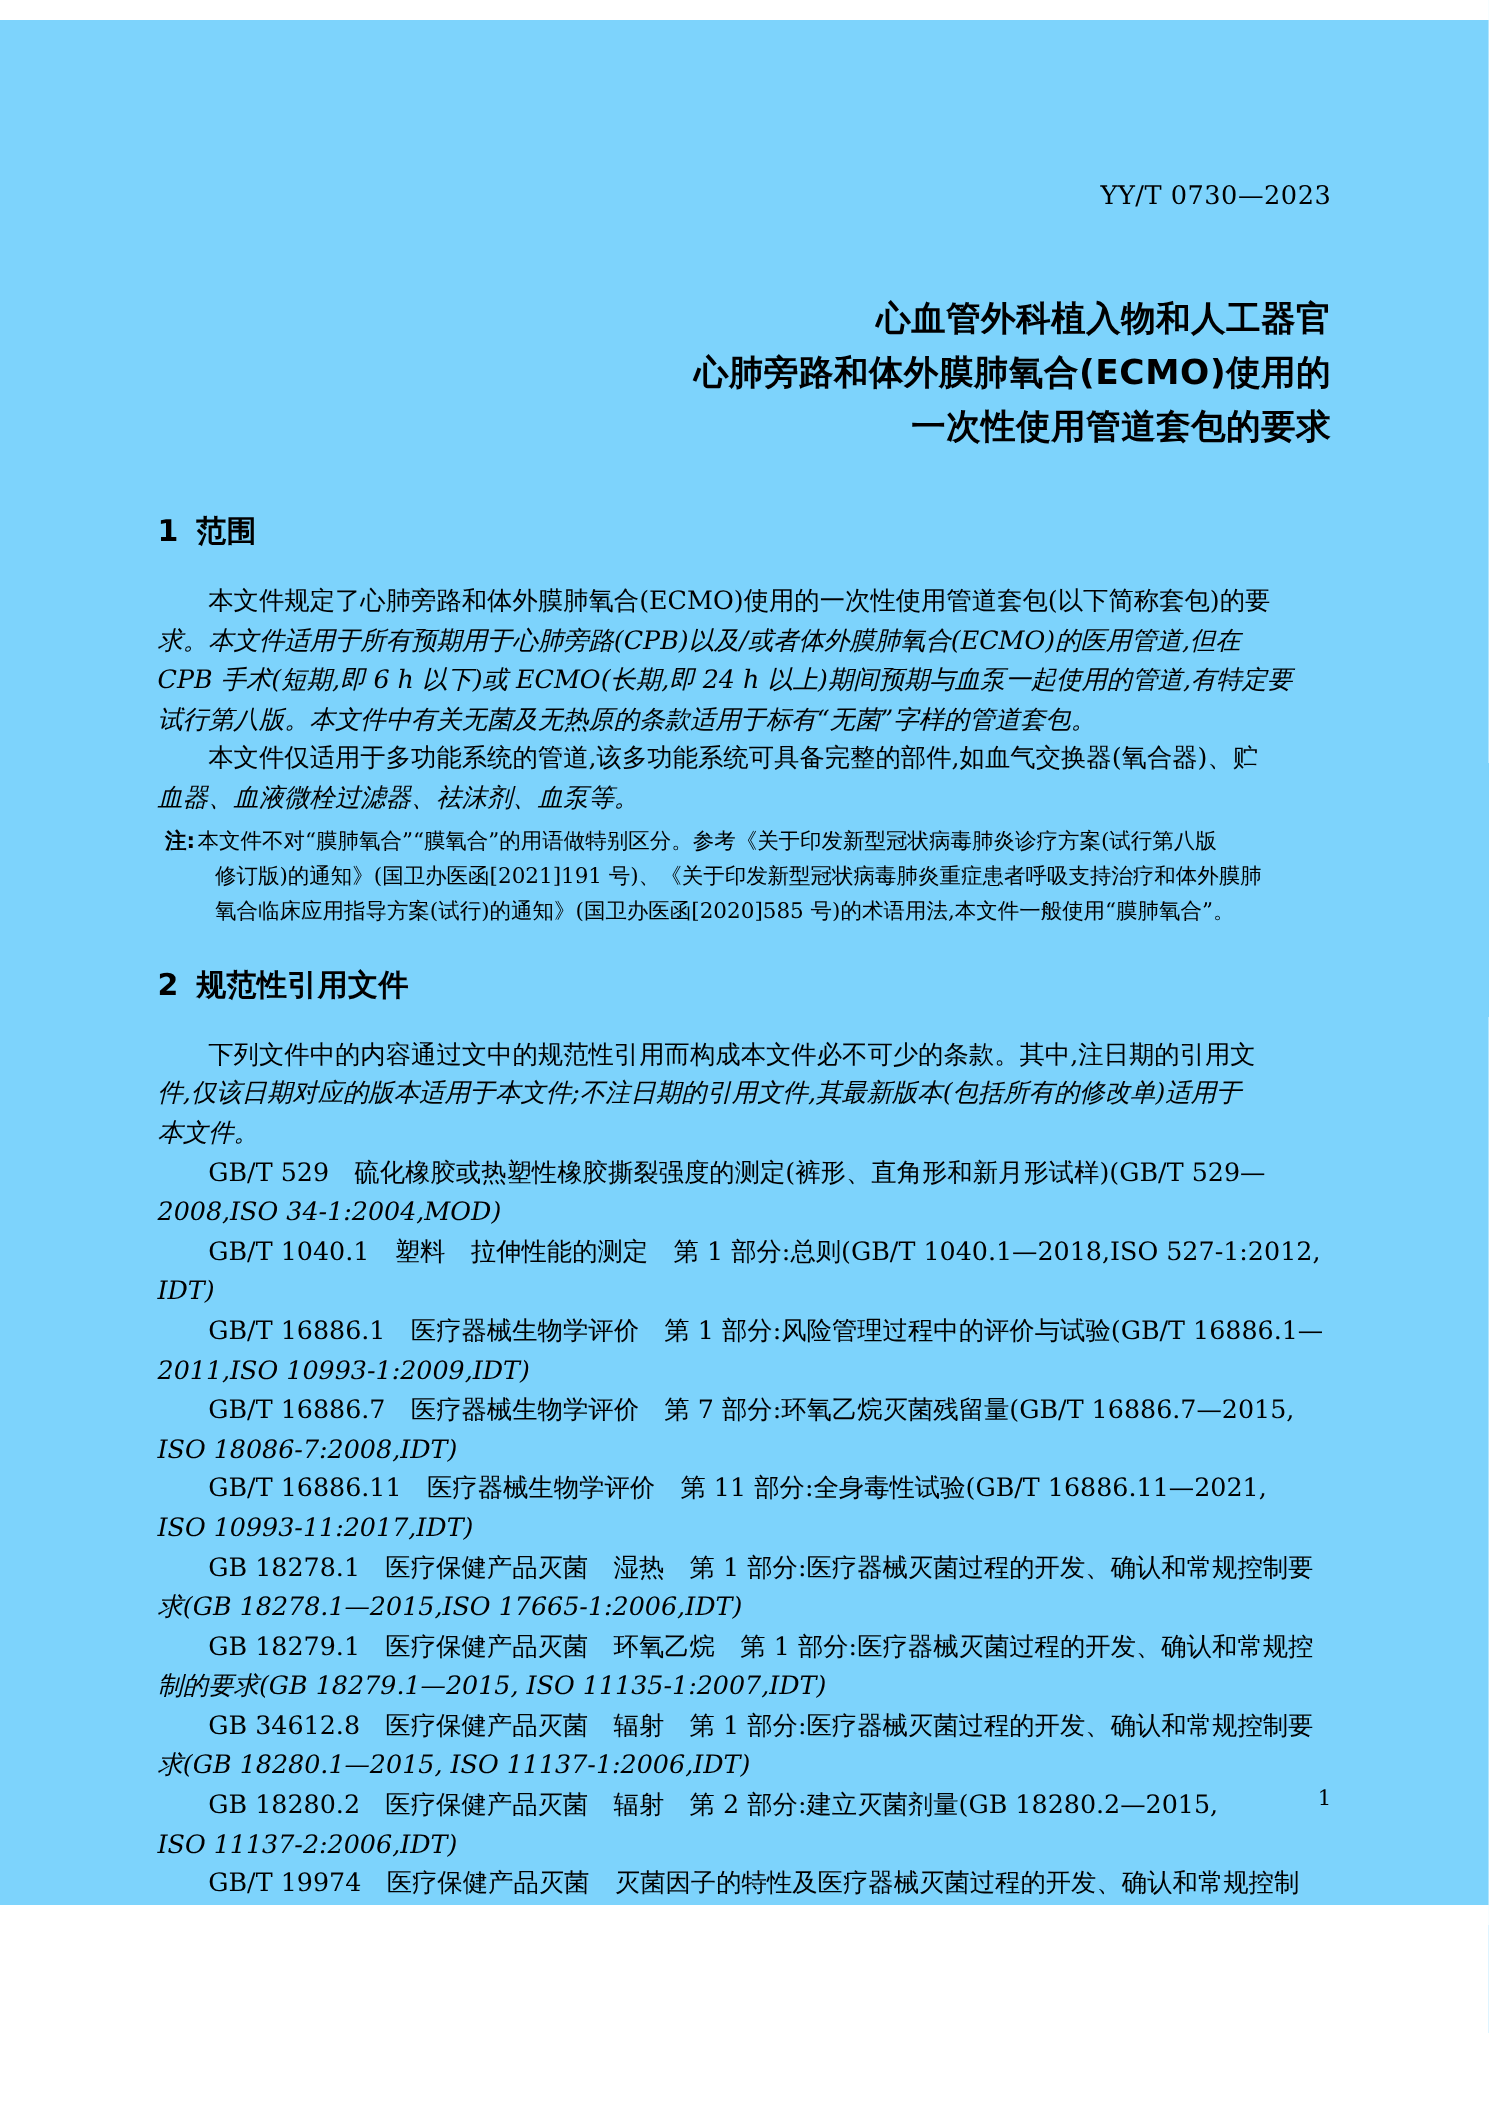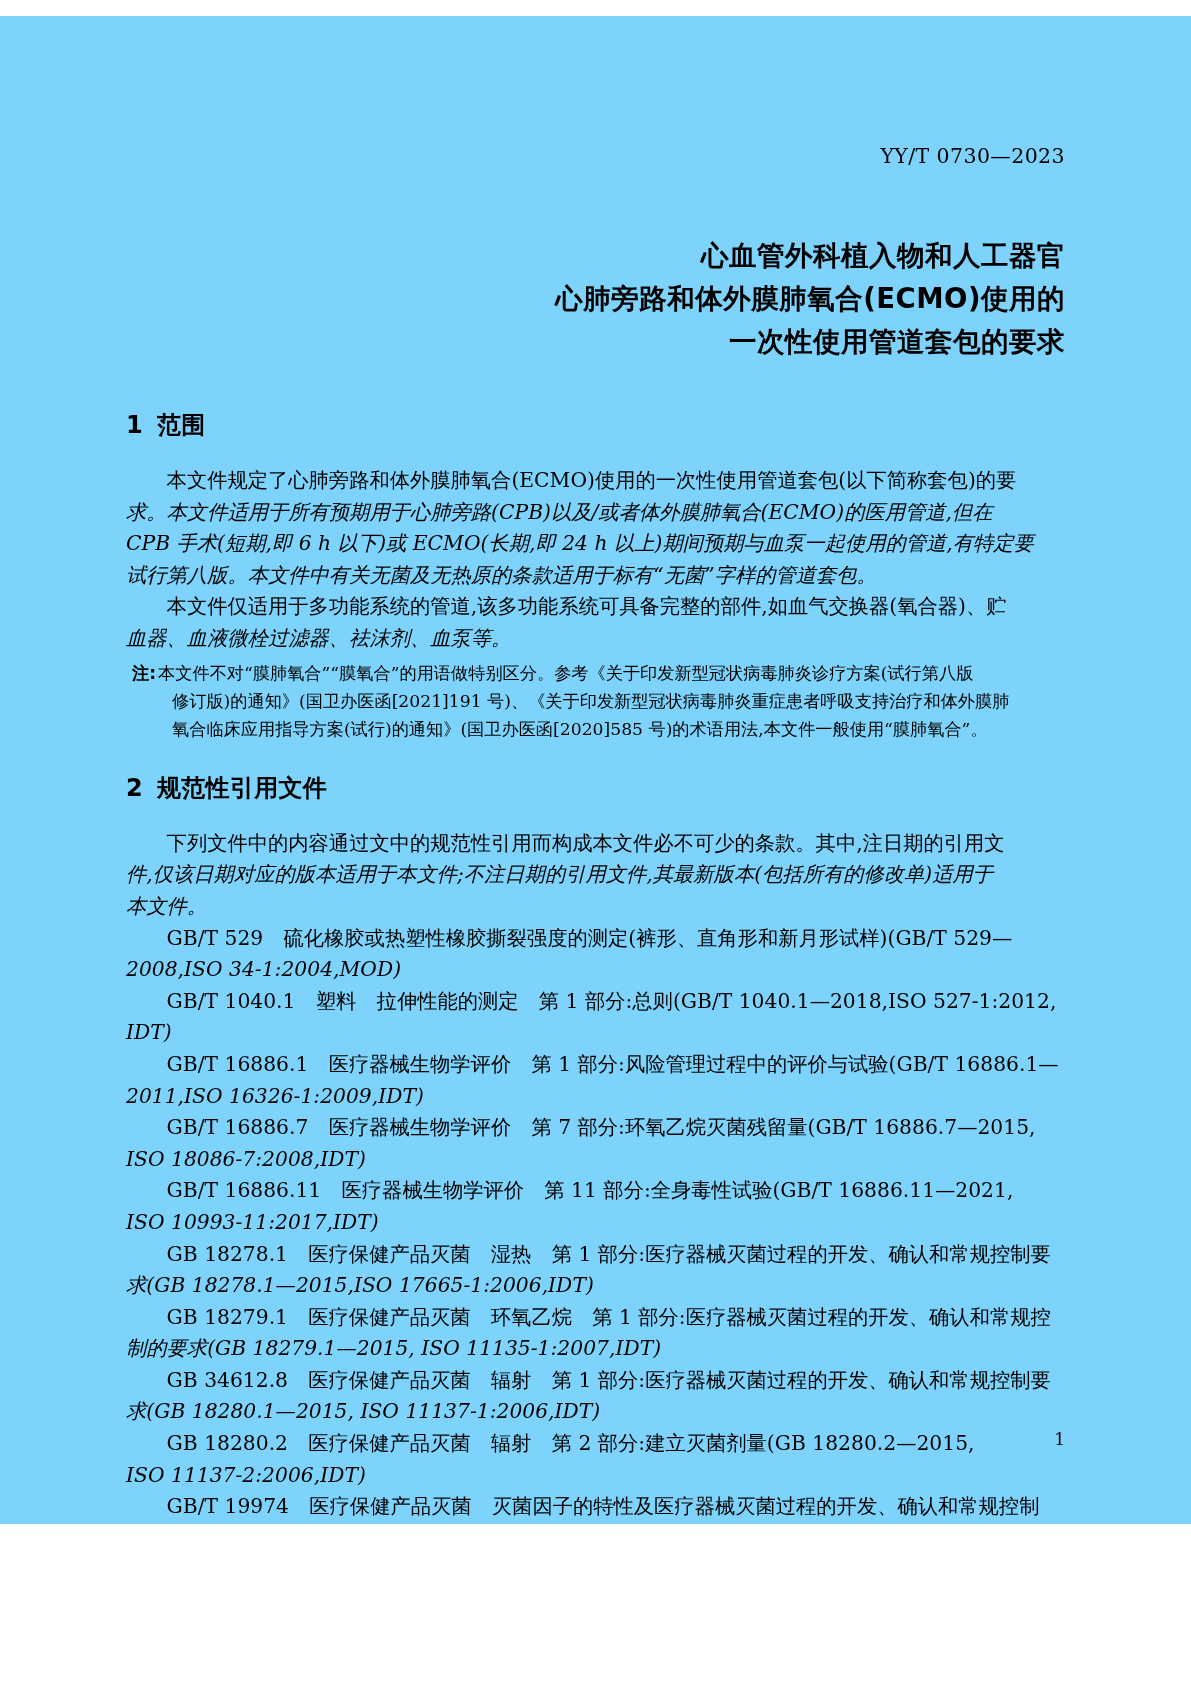--- a/index.html
+++ b/index.html
@@ -201,21 +201,21 @@
         <span class="ln ind0">2008,ISO 34-1:2004,MOD)</span>
       </p>
 
     <p class="ref-entry">
         <span class="ln ind2">GB/T 1040.1　塑料　拉伸性能的测定　第 1 部分:总则(GB/T 1040.1—2018,ISO 527-1:2012,</span>
         <span class="ln ind0">IDT)</span>
       </p>
 
     <p class="ref-entry">
         <span class="ln ind2">GB/T 16886.1　医疗器械生物学评价　第 1 部分:风险管理过程中的评价与试验(GB/T 16886.1—</span>
-        <span class="ln ind0">2011,ISO 16326-1:2009,IDT)</span>
+        <span class="ln ind0">2011,ISO 10993-1:2009,IDT)</span>
       </p>
 
     <p class="ref-entry">
         <span class="ln ind2">GB/T 16886.7　医疗器械生物学评价　第 7 部分:环氧乙烷灭菌残留量(GB/T 16886.7—2015,</span>
         <span class="ln ind0">ISO 18086-7:2008,IDT)</span>
       </p>
 
     <p class="ref-entry">
         <span class="ln ind2">GB/T 16886.11　医疗器械生物学评价　第 11 部分:全身毒性试验(GB/T 16886.11—2021,</span>
         <span class="ln ind0">ISO 10993-11:2017,IDT)</span>

